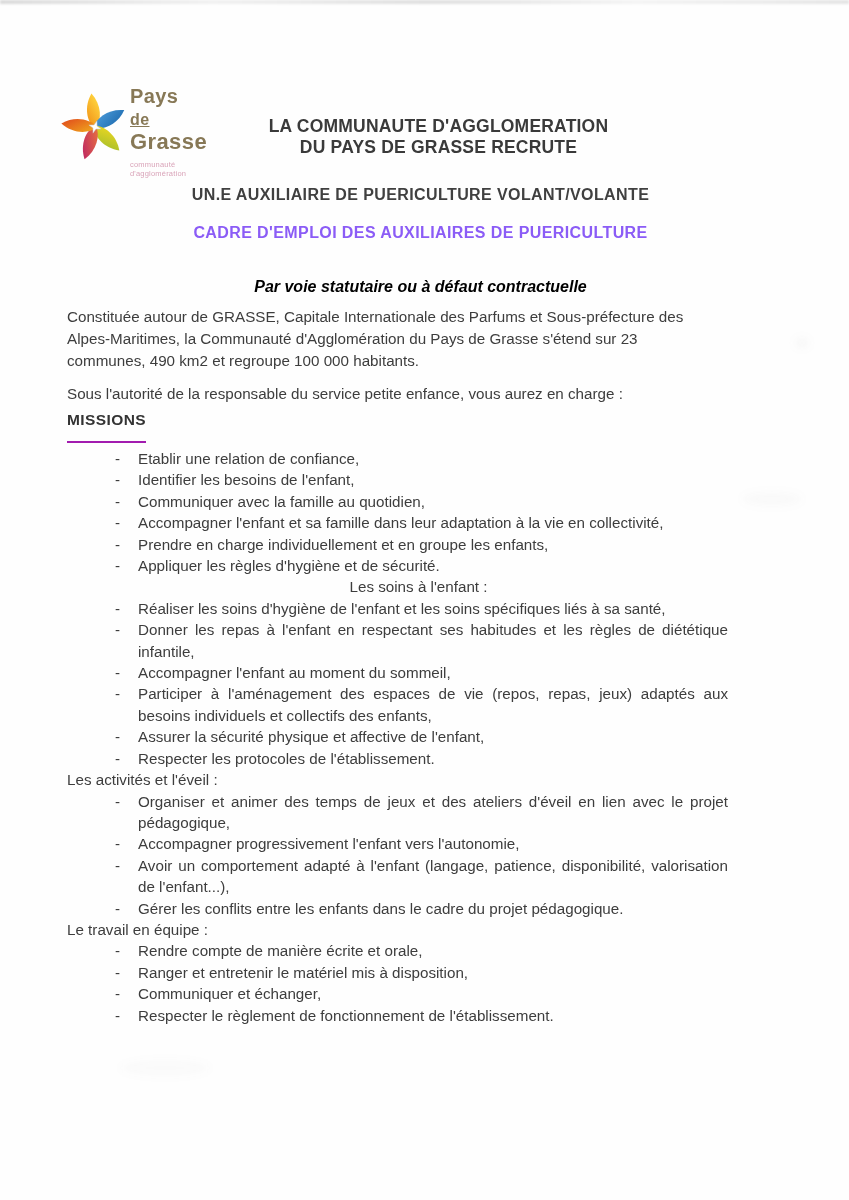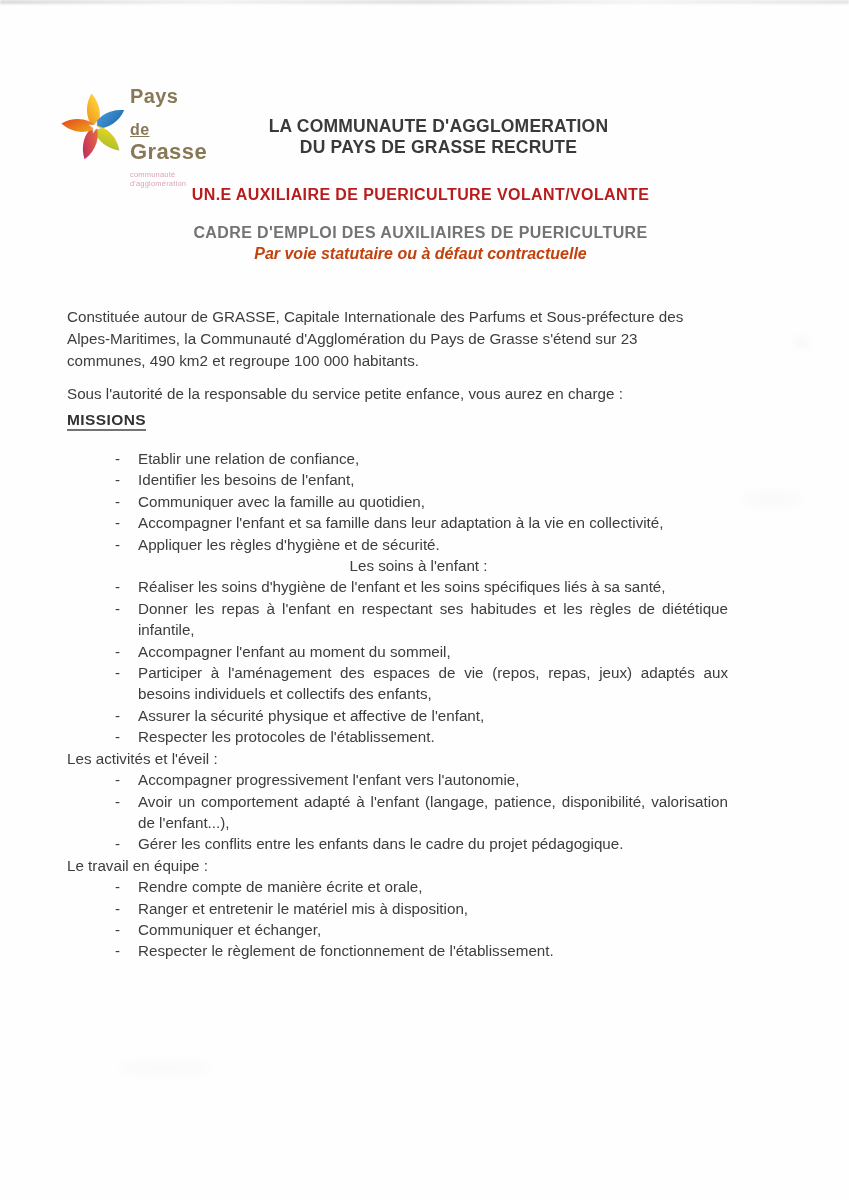--- a/index.html
+++ b/index.html
@@ -21,43 +21,43 @@
   .scan-smudge { position:absolute; background:rgba(90,90,90,.05); filter:blur(4px); border-radius:50%; }
   .smudge-1 { left:795px; top:338px; width:14px; height:10px; }
   .smudge-2 { left:742px; top:492px; width:60px; height:14px; background:rgba(90,90,90,.03); }
   .smudge-3 { left:120px; top:1060px; width:90px; height:16px; background:rgba(90,90,90,.025); }
 
   
   .logo { position:absolute; left:58px; top:80px; display:flex; align-items:flex-start; }
   .logo-flower { width:74px; height:94px; flex:0 0 auto; }
   .logo-text { margin-left:-2px; margin-top:6px; color:#877856; font-weight:bold; line-height:1; letter-spacing:.4px; }
   .logo-line1 { font-size:20px; }
-  .logo-line2 { font-size:16px; margin-top:16px;text-decoration:underline; }
+  .logo-line2 { font-size:16px; margin-top:6px;text-decoration:underline; }
   .logo-line3 { font-size:22px; margin-top:3px; }
   .logo-sub { margin-top:7px; font-weight:normal; font-size:7.5px; line-height:9px; color:#d9a3b8; letter-spacing:.2px; }
 
   
   .header-title {
     position:absolute; top:116px; left:0; width:830px;
     text-align:center; font-weight:bold; font-size:17.5px; line-height:21px;
     color:#3a3a3a; letter-spacing:.2px;padding-left:47px;
   }
 
   .content { position:absolute; left:67px; top:0; width:707px; }
   .content > div { position:absolute; left:0; width:100%; }
 
-  .post-title   { top:186px; text-align:center; font-weight:bold; font-size:16px; letter-spacing:.4px; color:#b91c1c; }
-  .cadre-title  { top:224px; text-align:center; font-weight:bold; font-size:16px; letter-spacing:.4px; color:#737373; }
-  .voie-subtitle{ top:245px; text-align:center; font-weight:bold; font-style:italic; font-size:16px; color:#c2410c; }
+  .post-title   { top:186px; text-align:center; font-weight:bold; font-size:16px; letter-spacing:.4px; color:#404040; }
+  .cadre-title  { top:224px; text-align:center; font-weight:bold; font-size:16px; letter-spacing:.4px; color:#8b5cf6; }
+  .voie-subtitle{ top:278px; text-align:center; font-weight:bold; font-style:italic; font-size:16px; color:#000000; }
 
   .intro-1 { top:306px; font-size:15.2px; line-height:21.8px; }
   .intro-2 { top:383px; font-size:15.2px; line-height:21.8px; }
 
   .missions-heading { top:411px; font-size:15.5px; font-weight:bold; color:#333; }
-  .missions-heading span { border-bottom:2px solid #737373; padding-bottom:1px; letter-spacing:.4px; }
+  .missions-heading span { border-bottom:2px solid #a21caf; padding-bottom:13px; letter-spacing:.4px; }
 
   .missions { top:448px; width:661px; font-size:15.2px; line-height:21.4px; }
   .group-label { }
   .group-label.outdent { margin-left:-4px;text-align:center; }
   ul.items { list-style:none; margin:0; padding:0; }
   ul.items li { position:relative; padding-left:71px; width:661px; text-align:justify; }
   ul.items li::before { content:"-"; position:absolute; left:48px; top:0; }
 </style>
 </head>
 <body>
@@ -134,35 +134,37 @@
     <span>MISSIONS</span>
   </div>
 
   <div class="missions">
 
     <ul class="items">
       <li>Etablir une relation de confiance,</li>
       <li>Identifier les besoins de l'enfant,</li>
       <li>Communiquer avec la famille au quotidien,</li>
       <li>Accompagner l'enfant et sa famille dans leur adaptation à la vie en collectivité,</li>
+      <li>Prendre en charge individuellement et en groupe les enfants,</li>
       <li>Appliquer les règles d'hygiène et de sécurité.</li>
     </ul>
 
     <div class="group-label outdent">Les soins à l'enfant :</div>
     <ul class="items">
       <li>Réaliser les soins d'hygiène de l'enfant et les soins spécifiques liés à sa santé,</li>
       <li>Donner les repas à l'enfant en respectant ses habitudes et les règles de diététique infantile,</li>
       <li>Accompagner l'enfant au moment du sommeil,</li>
       <li>Participer à l'aménagement des espaces de vie (repos, repas, jeux) adaptés aux besoins individuels et collectifs des enfants,</li>
       <li>Assurer la sécurité physique et affective de l'enfant,</li>
       <li>Respecter les protocoles de l'établissement.</li>
     </ul>
 
     <div class="group-label">Les activités et l'éveil :</div>
     <ul class="items">
+      <li>Organiser et animer des temps de jeux et des ateliers d'éveil en lien avec le projet pédagogique,</li>
       <li>Accompagner progressivement l'enfant vers l'autonomie,</li>
       <li>Avoir un comportement adapté à l'enfant (langage, patience, disponibilité, valorisation de l'enfant...),</li>
       <li>Gérer les conflits entre les enfants dans le cadre du projet pédagogique.</li>
     </ul>
 
     <div class="group-label">Le travail en équipe :</div>
     <ul class="items">
       <li>Rendre compte de manière écrite et orale,</li>
       <li>Ranger et entretenir le matériel mis à disposition,</li>
       <li>Communiquer et échanger,</li>

